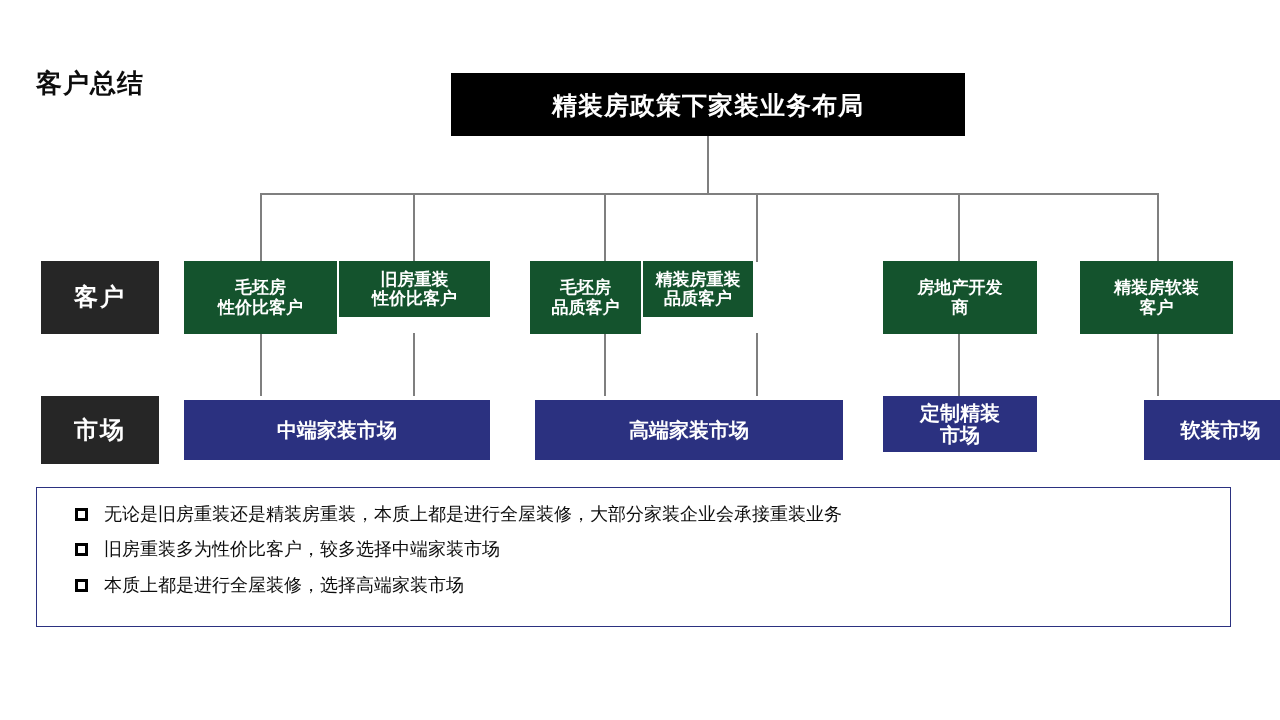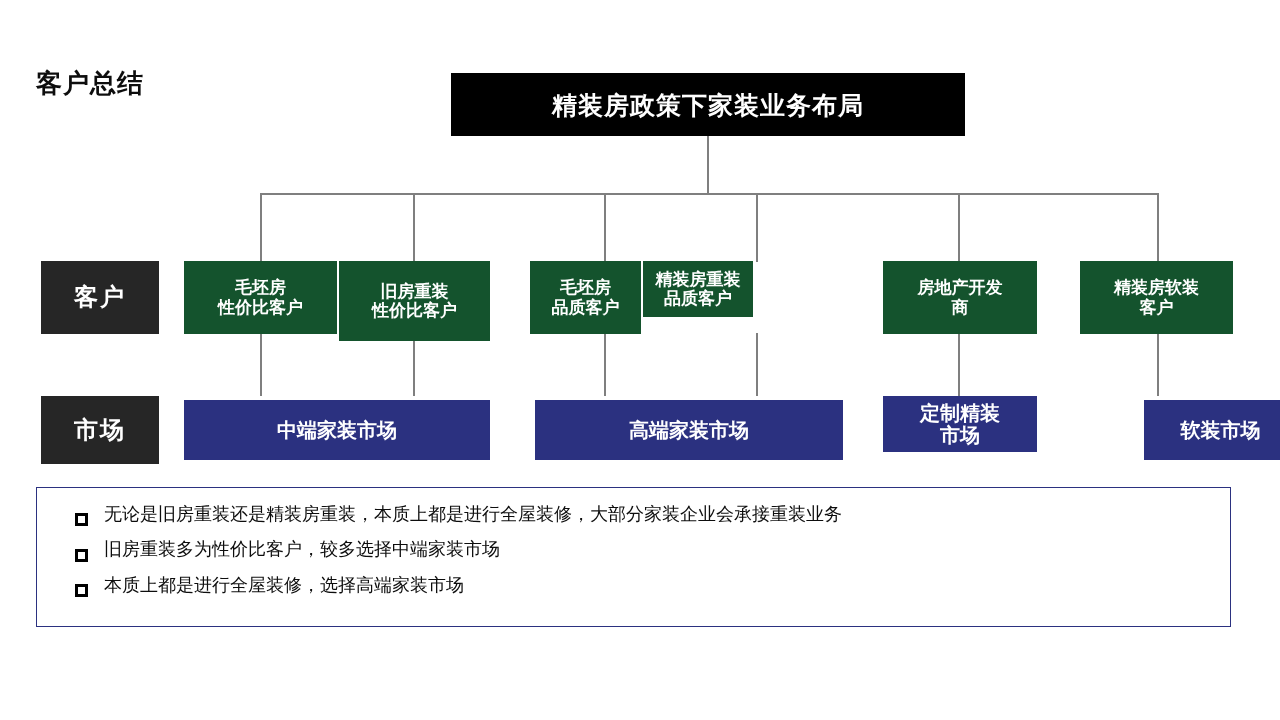--- a/index.html
+++ b/index.html
@@ -42,21 +42,21 @@
   .line{position:absolute;background:#7f7f7f;z-index:1;}
   .vline{width:2px;}
   .hline{height:2px;}
 
   
   .notes{
     position:absolute;left:36px;top:487px;width:1195px;height:140px;
     box-sizing:border-box;border:1.5px solid #2b3180;background:#ffffff;
     padding:14px 0 0 22px;z-index:3;
   }
-  .note-row{display:flex;align-items:flex-end;margin-bottom:11px;padding-left:16px;}
+  .note-row{display:flex;align-items:flex-start;margin-bottom:11px;padding-left:16px;}
   .note-bullet{
     width:13px;height:13px;box-sizing:border-box;
     border:3px solid #000000;background:#ffffff;
     margin-right:16px;margin-top:6px;flex:0 0 auto;
   }
   .note-text{font-size:18px;color:#0d0d0d;line-height:1.35;}
 </style>
 </head>
 <body>
 
@@ -90,21 +90,21 @@
     <span>客户</span>
   </div>
   <div class="node rowlabel rowlabel-mkt">
     <span>市场</span>
   </div>
 
   <div class="node cust" style="left:184px;top:261px;width:153px;height:73px;">
     <span>毛坯房
 性价比客户</span>
   </div>
-  <div class="node cust" style="left:339px;top:261px;width:151px;height:80px;">
+  <div class="node cust" style="left:339px;top:261px;width:151px;height:56px;">
     <span>旧房重装
 性价比客户</span>
   </div>
   <div class="node cust" style="left:530px;top:261px;width:111px;height:73px;">
     <span>毛坯房
 品质客户</span>
   </div>
   <div class="node cust" style="left:643px;top:261px;width:110px;height:56px;">
     <span>精装房重装
 品质客户</span>

